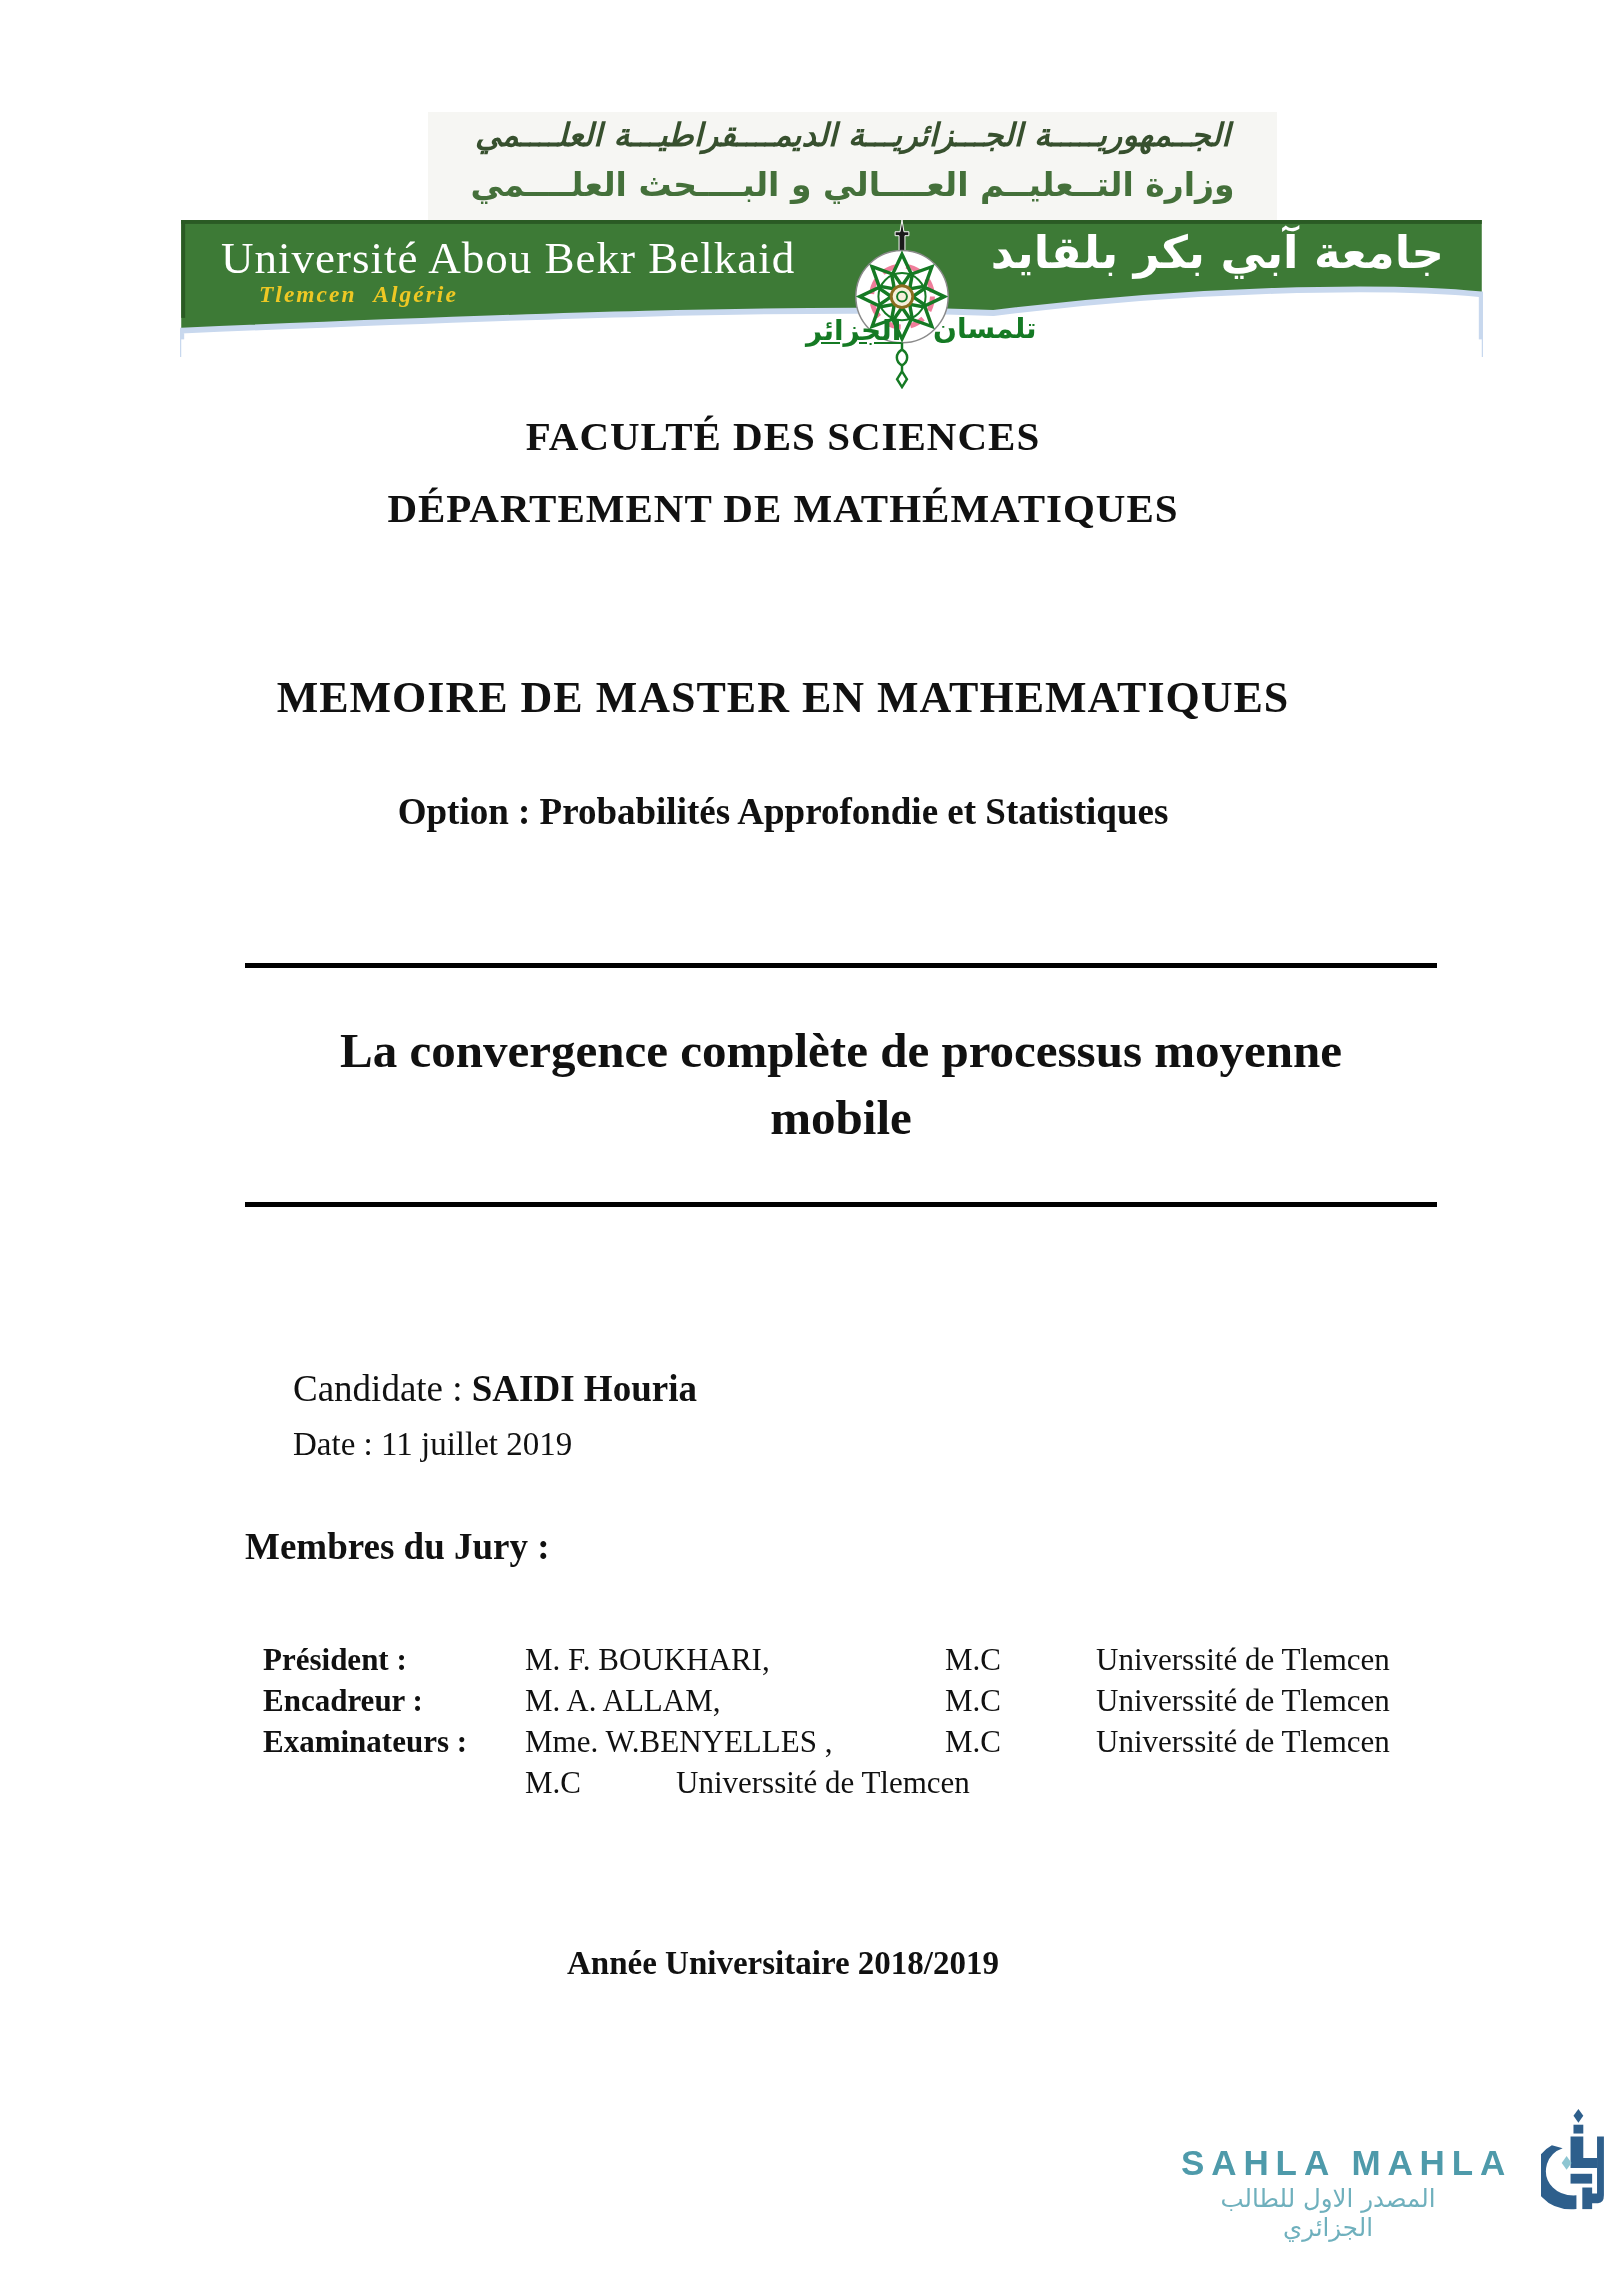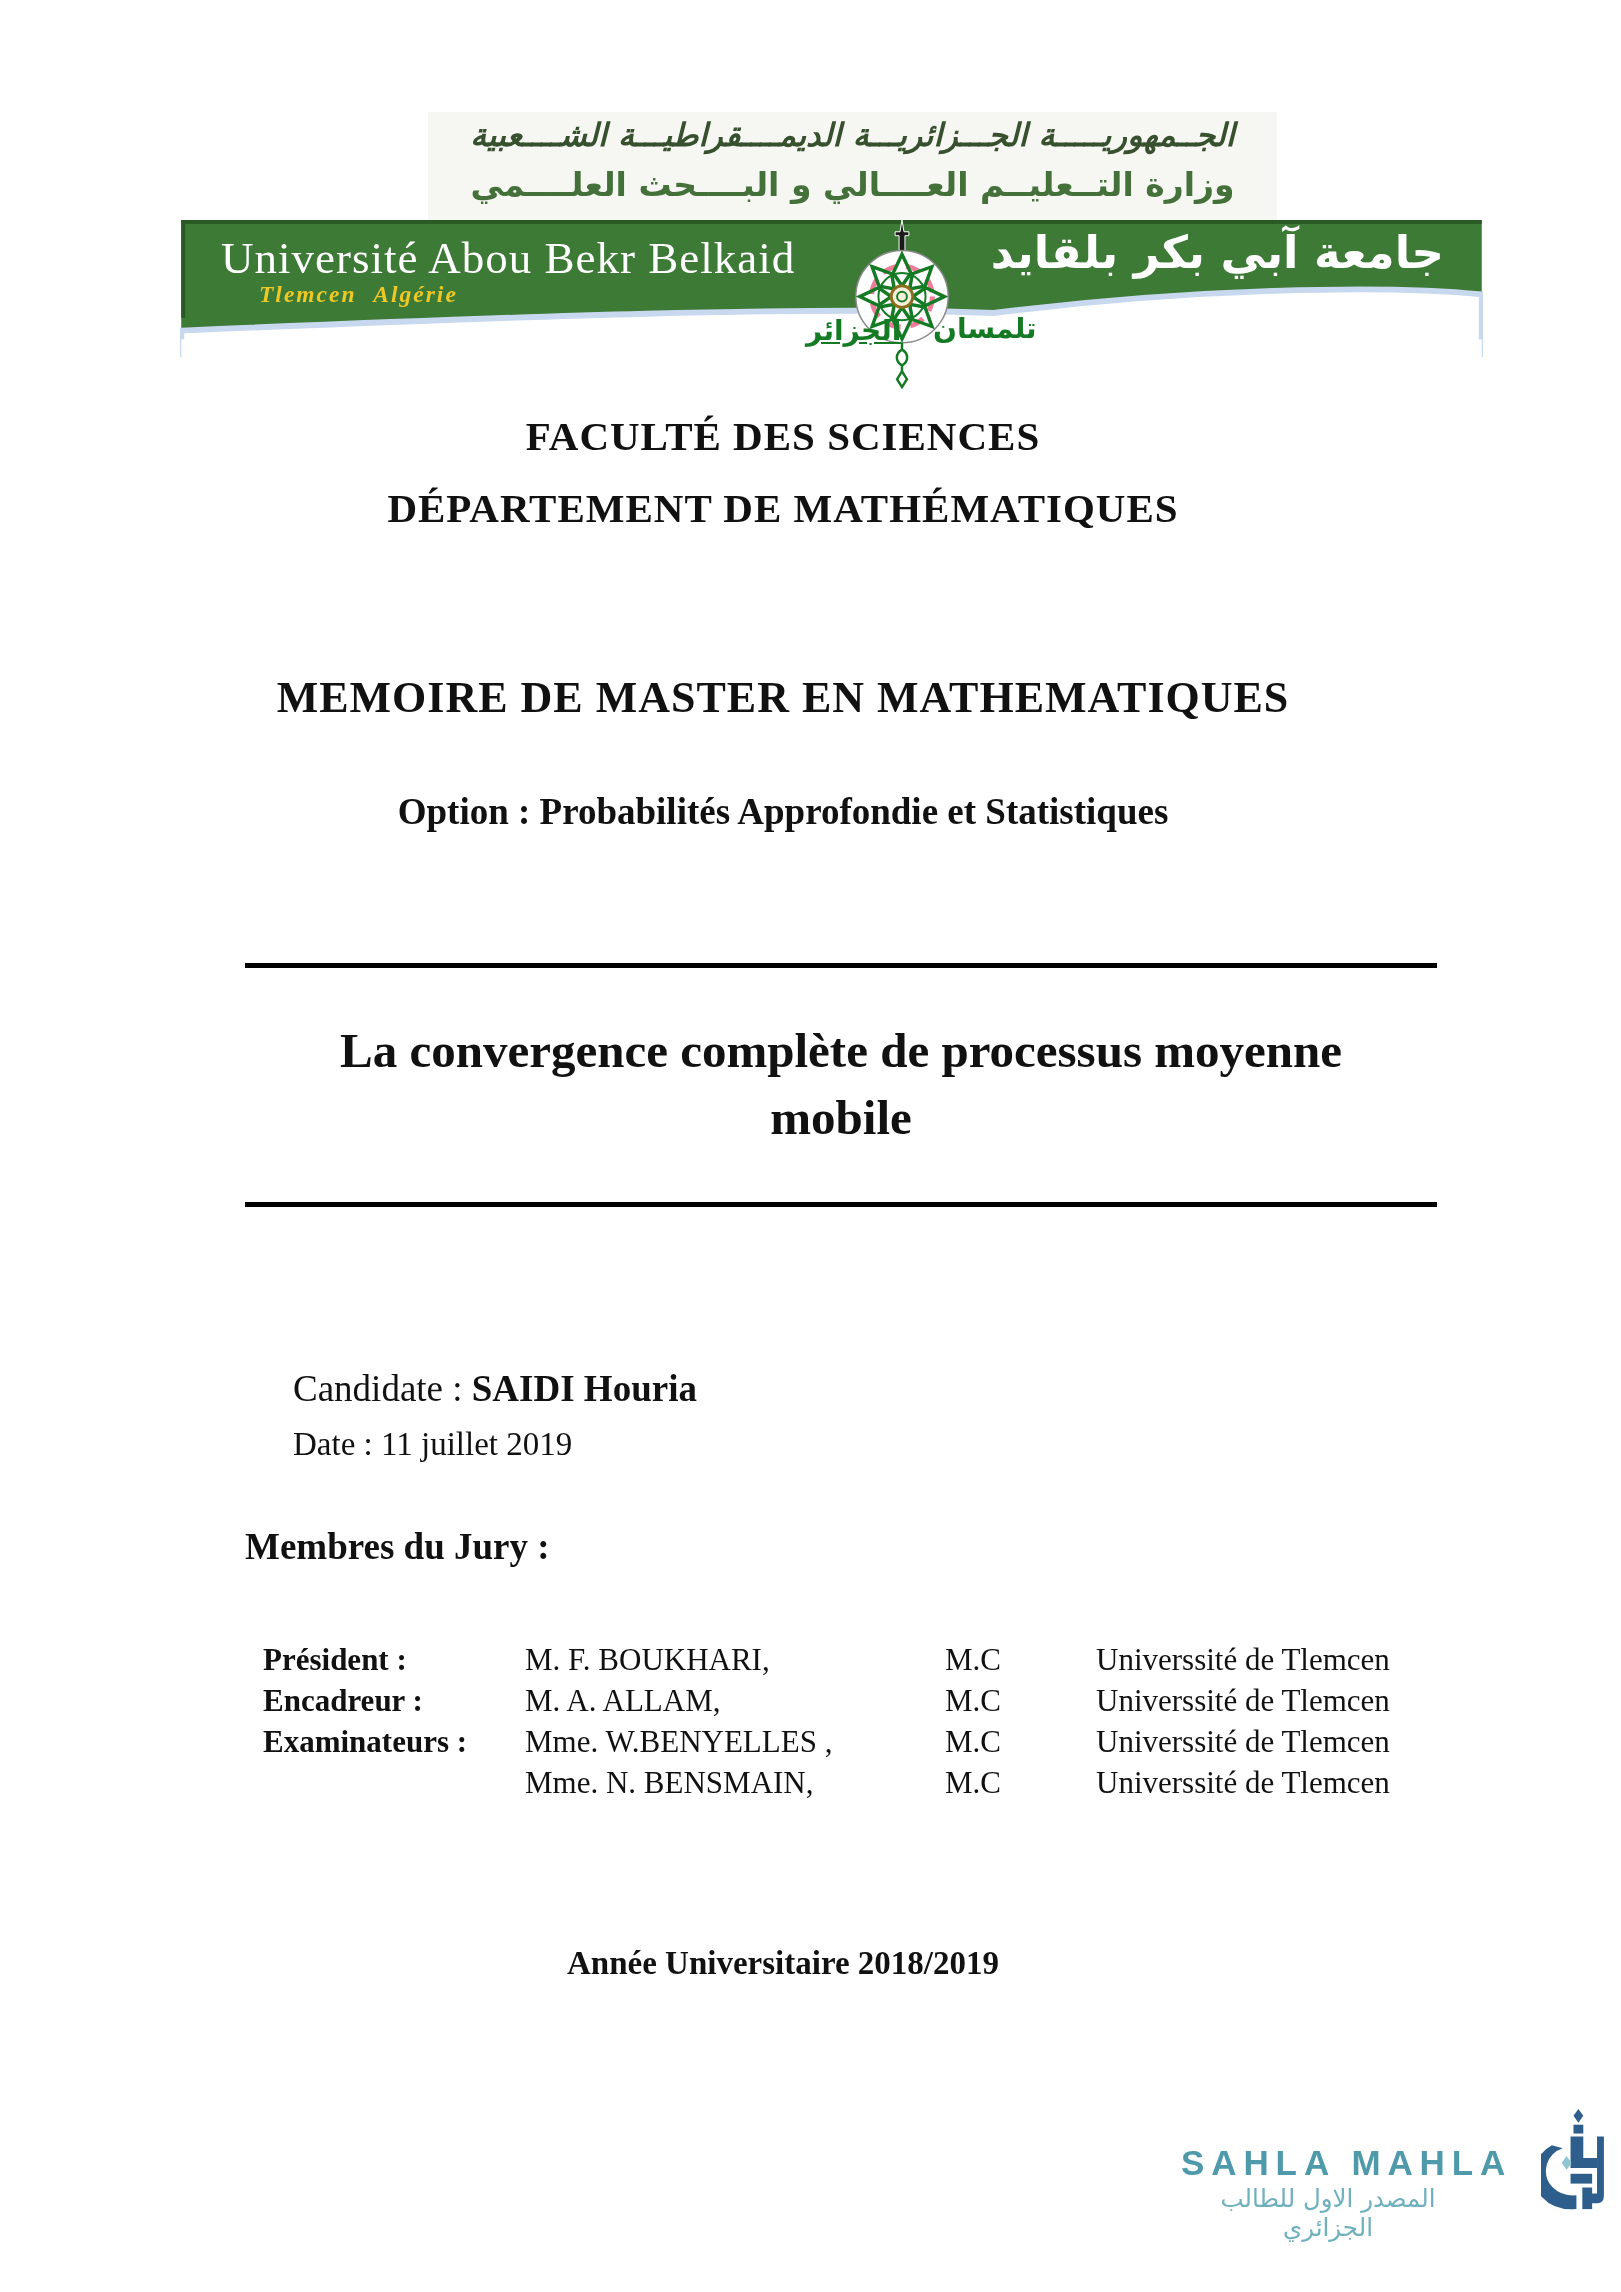--- a/index.html
+++ b/index.html
@@ -66,21 +66,21 @@
          font-size:35px;font-weight:bold;color:var(--brand-teal);letter-spacing:6.9px;white-space:nowrap;}
   .brand-ar{left:1181px;top:2184px;width:294px;text-align:center;font-size:24.5px;color:var(--brand-teal-light);}
   .mark{left:1541px;top:2109px;width:63px;height:106px;}
 </style>
 </head>
 <body>
 
 <div class="page">
 
   <div class="abs hdr-box"></div>
-  <div class="abs hdr-ar1 ar">الجــمهوريـــــة الجـــزائريـــة الديمــــقراطيـــة الشــــعبية</div>
+  <div class="abs hdr-ar1 ar">الجــمهوريـــــة الجـــزائريـــة الديمــــقراطيـــة العلــــمي</div>
   <div class="abs hdr-ar2 ar">وزارة التــعليــم العــــالي و البــــحث العلــــمي</div>
 
   <div class="abs banner">
     <svg width="1303" height="137" viewBox="0 0 1329 140">
       <rect x="0" y="0" width="1329" height="122" fill="var(--banner-green)"></rect>
       <rect x="0" y="0" width="1329" height="4" fill="var(--banner-green-dark)"></rect>
       <rect x="0" y="0" width="4" height="100" fill="var(--banner-green-dark)"></rect>
       <path d="M0,113 C 350,98 640,88 830,95 C 1030,70 1230,66 1329,76 L1329,140 L0,140 Z" fill="#ffffff" stroke="var(--wave-blue)" stroke-width="6"></path>
       <rect x="0" y="122" width="1329" height="18" fill="#ffffff"></rect>
     </svg>
@@ -157,21 +157,20 @@
       <span class="jc-aff">Universsité de Tlemcen</span>
     </div>
     <div class="jury-row">
       <span class="jc-role">Examinateurs :</span>
       <span class="jc-name">Mme. W.BENYELLES ,</span>
       <span class="jc-grade">M.C</span>
       <span class="jc-aff">Universsité de Tlemcen</span>
     </div>
     <div class="jury-row">
       <span class="jc-role"></span>
-      <span class="jc-name">Mme. N. BENSMAIN,</span>
       <span class="jc-grade">M.C</span>
       <span class="jc-aff">Universsité de Tlemcen</span>
     </div>
   </div>
 
   <div class="abs ctr year">Année Universitaire 2018/2019</div>
 
   <div class="abs brand">SAHLA MAHLA</div>
   <div class="abs brand-ar ar">المصدر الاول للطالب الجزائري</div>
   <div class="abs mark">

